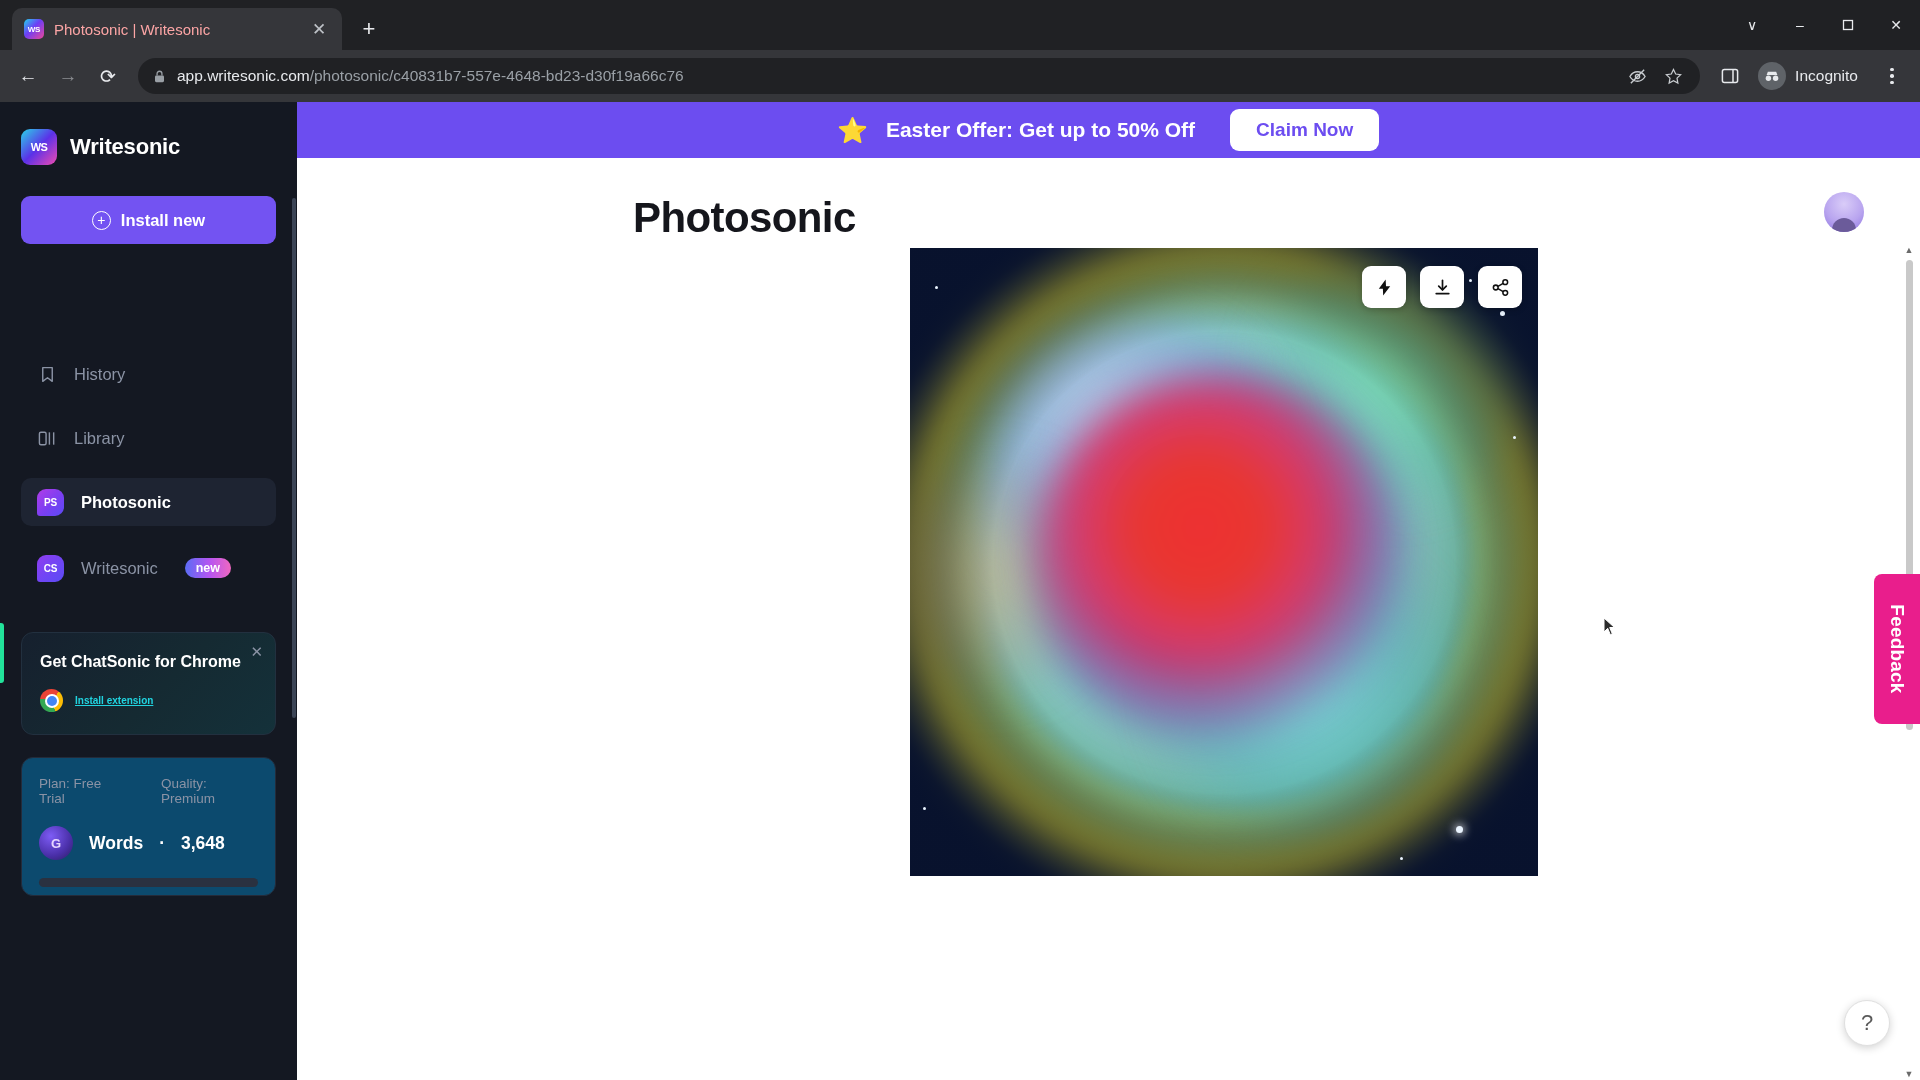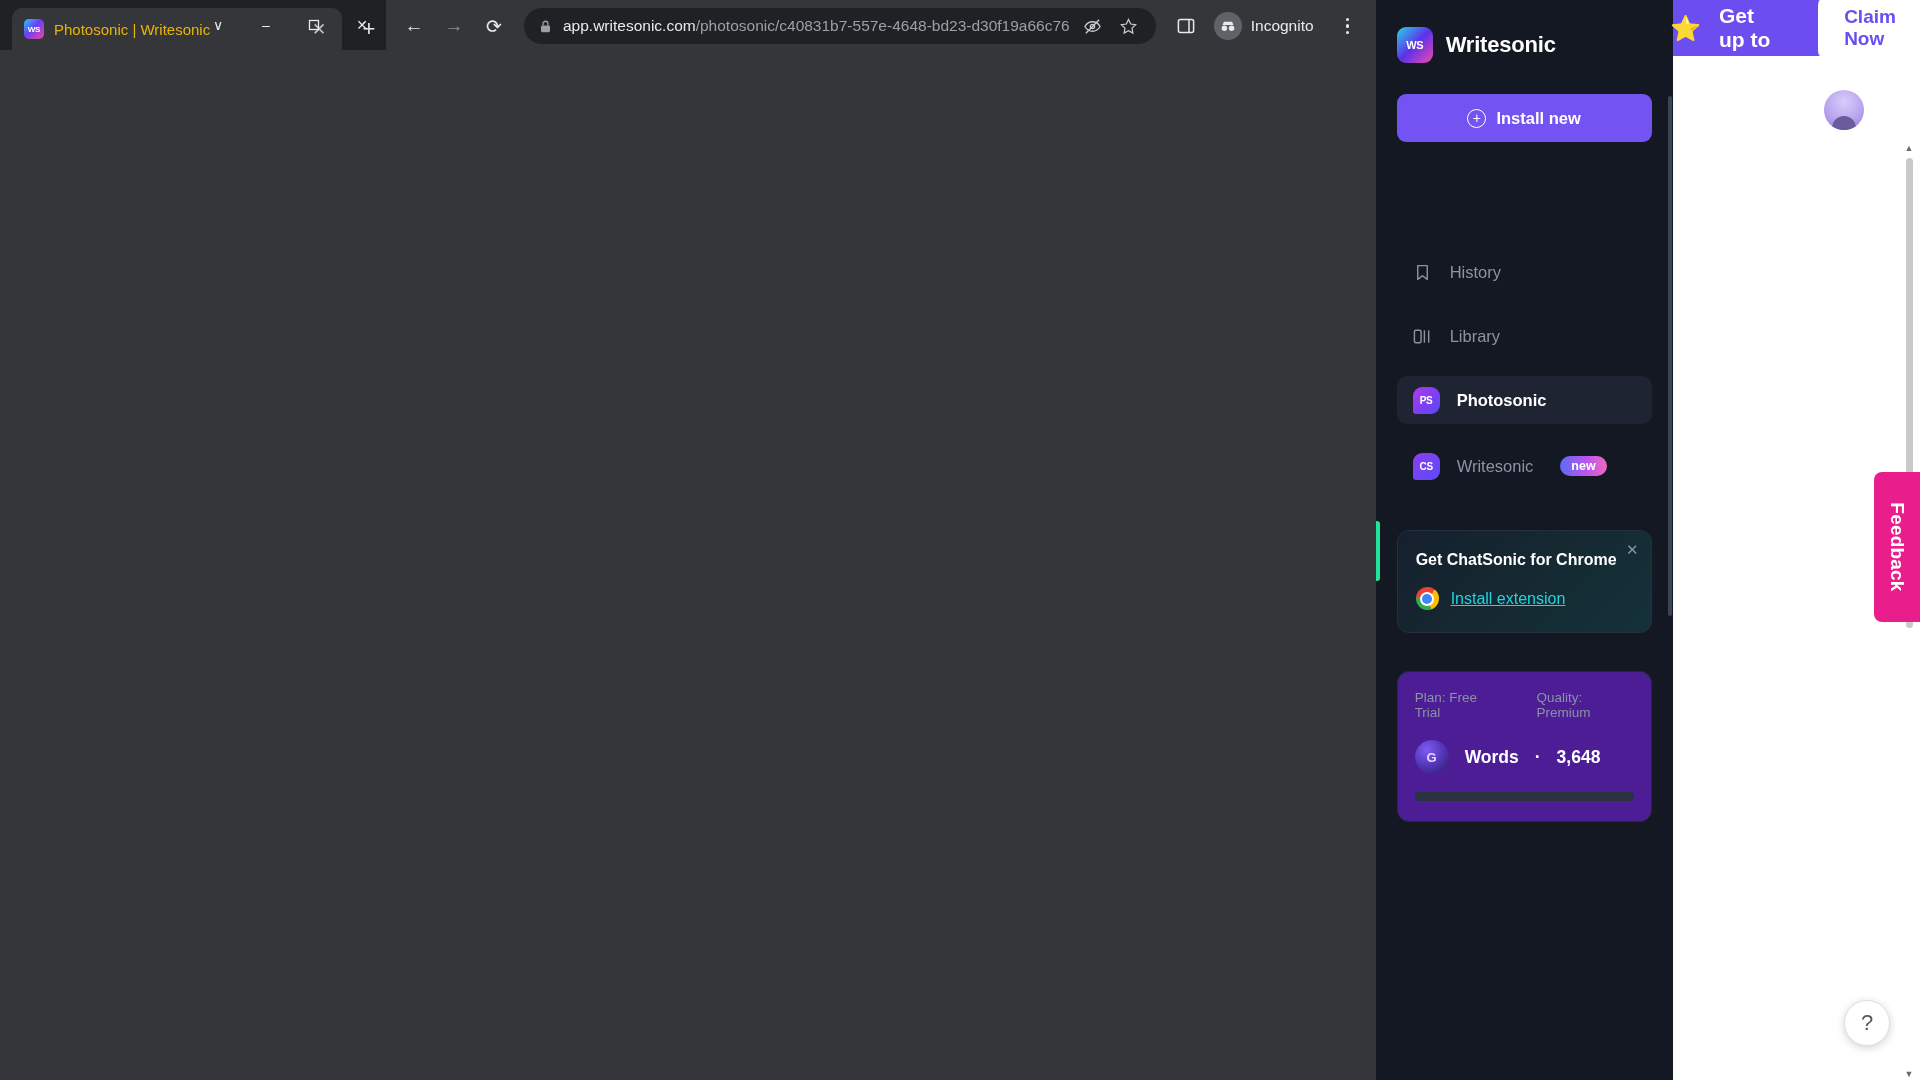--- a/index.html
+++ b/index.html
@@ -4,34 +4,34 @@
 <style>
   * { margin:0; padding:0; box-sizing:border-box; }
   html,body { width:1920px; height:1080px; overflow:hidden; }
   body {
     font-family:"Liberation Sans", sans-serif;
     background:#ffffff;
     -webkit-font-smoothing:antialiased;
   }
 
   
-  .browser { width:1920px; height:1080px; display:flex; flex-direction:row; background:#35363a; }
+  .browser { width:1920px; height:1080px; display:flex; flex-direction:column; background:#35363a; }
 
   .tabstrip { height:50px; background:#202124; display:flex; align-items:flex-end; position:relative; padding-left:12px; }
   .tab {
     width:330px; height:42px; background:#35363a; border-radius:10px 10px 0 0;
     display:flex; align-items:center; padding:0 12px; gap:10px; position:relative;
   }
   .tab-favicon {
     width:20px; height:20px; border-radius:5px; flex:none;
     background:linear-gradient(135deg,#22d3ee 0%,#6d3df5 45%,#ec4899 100%);
     display:flex; align-items:center; justify-content:center;
     font-size:8px; font-weight:bold; color:#fff; letter-spacing:-0.3px;
   }
-  .tab-title { color:#eab308; font-size:15px; white-space:nowrap; overflow:hidden; text-overflow:ellipsis; flex:1; }
+  .tab-title { color:#fca5a5; font-size:15px; white-space:nowrap; overflow:hidden; text-overflow:ellipsis; flex:1; }
   .tab-close { width:22px; height:22px; display:flex; align-items:center; justify-content:center; color:#bdc1c6; font-size:17px; border-radius:50%; flex:none; }
   .newtab { width:34px; height:34px; margin-left:10px; margin-bottom:4px; display:flex; align-items:center; justify-content:center; color:#e8eaed; font-size:22px; border-radius:50%; }
 
   .wincontrols { position:absolute; right:0; top:0; height:50px; display:flex; align-items:center; }
   .wc { width:48px; height:50px; display:flex; align-items:center; justify-content:center; color:#e8eaed; font-size:14px; }
 
   .toolbar { height:52px; background:#35363a; display:flex; align-items:center; padding:0 10px; gap:4px; }
   .navbtn { width:36px; height:36px; border-radius:50%; display:flex; align-items:center; justify-content:center; color:#e8eaed; font-size:19px; flex:none; }
   .navbtn.dim { color:#8e9094; }
   .omnibox {
@@ -96,24 +96,24 @@
     margin-top:22px; border-radius:12px; padding:20px 18px 22px; position:relative;
     background:linear-gradient(135deg,#16202e 0%,#152a32 55%,#14313a 100%);
     border:1px solid #22303f;
   }
   .promo-close { position:absolute; right:12px; top:10px; color:#8b93a5; font-size:15px; cursor:pointer; }
   .promo-title { color:#ffffff; font-size:16px; font-weight:bold; }
   .promo-link-row { display:flex; align-items:center; gap:12px; margin-top:18px; }
   .chrome-logo { width:23px; height:23px; border-radius:50%; flex:none; position:relative; overflow:hidden;
     background:conic-gradient(from -80deg, #ea4335 0deg 120deg, #fbbc05 120deg 240deg, #34a853 240deg 360deg); }
   .chrome-logo::after { content:""; position:absolute; left:50%; top:50%; transform:translate(-50%,-50%); width:10px; height:10px; border-radius:50%; background:#4285f4; box-shadow:0 0 0 2px #fff; }
-  .promo-link { color:#21d4e0; font-size:16px; font-weight:normal; text-decoration:underline; cursor:pointer; }
+  .promo-link { color:#21d4e0; font-size:10px; font-weight:bold; text-decoration:underline; cursor:pointer; }
 
   .plan-card {
-    margin-top:38px; border:1px solid #242b3a; border-radius:12px; padding:18px 17px 20px; background:#4c1d95;
+    margin-top:22px; border:1px solid #242b3a; border-radius:12px; padding:18px 17px 8px; background:#0c4a6e;
   }
   .plan-row { display:flex; gap:36px; color:#8b93a5; font-size:13.5px; }
   .words-row { display:flex; align-items:center; gap:16px; margin-top:20px; }
   .words-av { width:34px; height:34px; border-radius:50%; flex:none;
     background:radial-gradient(circle at 35% 30%, #7d5cf5 0%, #4a2fa8 60%, #2a1d5e 100%);
     display:flex; align-items:center; justify-content:center; color:#e7d6ff; font-size:13px; font-weight:bold; }
   .words-label { color:#ffffff; font-size:17.5px; font-weight:bold; }
   .plan-bar { margin-top:18px; height:9px; border-radius:5px; background:#2a3140; overflow:hidden; }
 
   .sidebar-accent { position:absolute; left:0; top:521px; width:4px; height:60px; border-radius:0 3px 3px 0; background:#22e39b; }

